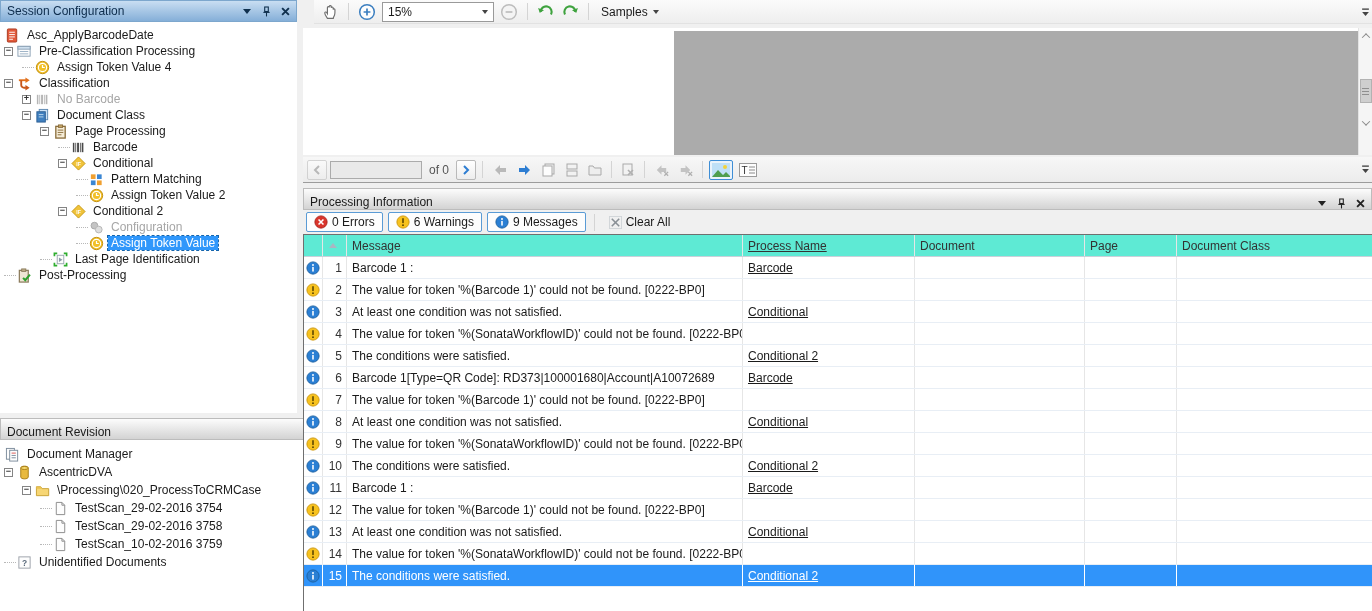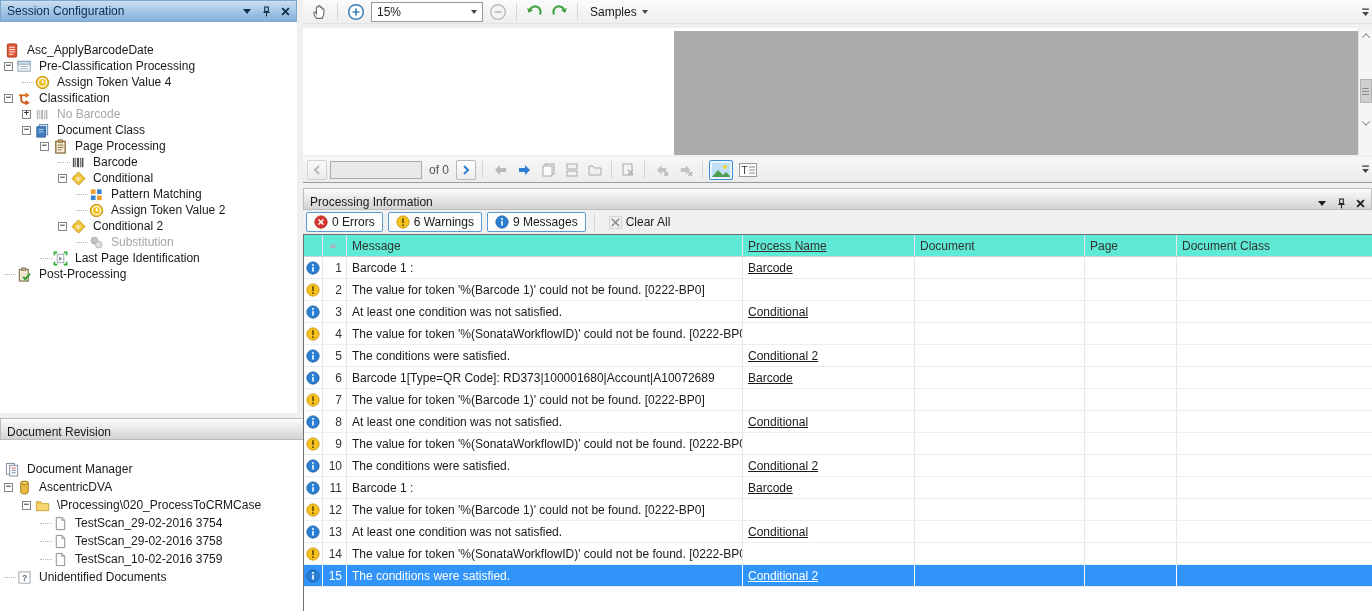--- a/index.html
+++ b/index.html
@@ -29,21 +29,21 @@
   .panel-title.inactive{
     background:linear-gradient(#fcfcfc,#d3d3d3);
     border:1px solid #bcbcbc;
     color:#1a1a1a;
     align-items:flex-end;
   }
   .title-btns{ margin-left:auto; display:flex; align-items:center; gap:7px; }
   .tbtn{ display:inline-flex; align-items:center; justify-content:center; width:12px; height:12px; }
 
   
-  .tree{ background:#fff; flex:1; padding-top:20px; overflow:hidden; }
+  .tree{ background:#fff; flex:1; padding-top:5px; overflow:hidden; }
   .tree-row{ display:flex; align-items:center; height:16px; white-space:nowrap; }
   #revision-tree .tree-row{ height:18px; }
   .tree-label{ padding:0 3px; }
   .tree-row.dis{ color:#a6a6a6; }
   .tree-row.sel .tree-label{ background:#3097fb; color:#fff; outline:1px dashed #13ergba; outline:1px dashed #1565ad; }
   .exp{
     width:9px; height:9px; flex:none;
     border:1px solid #848484; background:#fff;
     font:bold 9px/7px "Liberation Mono", monospace;
     text-align:center; color:#333; margin-right:3px;
@@ -52,21 +52,21 @@
   .ico{ width:15px; height:15px; flex:none; margin:0 4px 0 1px; }
   .ico svg{ width:100%; height:100%; }
 
   #session-panel{ position:absolute; left:0; top:0; width:297px; height:413px; display:flex; flex-direction:column; }
   #revision-panel{ position:absolute; left:0; top:418px; width:357px; height:193px; display:flex; flex-direction:column; }
 
   
   #right{ position:absolute; left:303px; top:0; width:1069px; height:611px; }
 
   #top-toolbar{
-    position:absolute; left:0; top:0; right:0; height:24px;
+    position:absolute; left:11px; top:0; right:0; height:24px;
     background:linear-gradient(#fbfbfb,#eeeeee);
     border-bottom:1px solid #e2e2e2;
     display:flex; align-items:center; gap:4px; padding-left:6px;
   }
   .tb-sep{ width:1px; height:17px; background:#d4d4d4; margin:0 3px; flex:none; }
   .flatbtn{ display:flex; align-items:center; justify-content:center; padding:2px; border-radius:2px; }
   .combo{
     width:112px; height:20px; border:1px solid #9a9a9a; background:#fff;
     display:flex; align-items:center; padding-left:5px;
   }
@@ -337,21 +337,33 @@
       </div>
       <div class="tree-row dis">
         <span style="width:76px;flex:none;"></span>
         <span class="slot"></span>
         <span class="ico">
           <svg viewBox="0 0 16 16">
             <circle cx="5.8" cy="6" r="3.6" fill="#c4c4c4" stroke="#a8a8a8"></circle>
             <circle cx="10.4" cy="10.2" r="3.6" fill="#dedede" stroke="#b4b4b4"></circle>
           </svg>
         </span>
-        <span class="tree-label">Substitution</span>
+        <span class="tree-label">Configuration</span>
+      </div>
+      <div class="tree-row sel">
+        <span style="width:76px;flex:none;"></span>
+        <span class="slot"></span>
+        <span class="ico">
+          <svg viewBox="0 0 16 16">
+            <circle cx="8" cy="8" r="6.6" fill="#f2c027" stroke="#c08d10"></circle>
+            <circle cx="8" cy="8" r="4.4" fill="none" stroke="#ffffff" stroke-width="1.2"></circle>
+            <path d="M8 5.2V8h2.4" fill="none" stroke="#ffffff" stroke-width="1.3"></path>
+          </svg>
+        </span>
+        <span class="tree-label">Assign Token Value</span>
       </div>
       <div class="tree-row">
         <span style="width:40px;flex:none;"></span>
         <span class="slot"></span>
         <span class="ico">
           <svg viewBox="0 0 16 16">
             <rect x="4.5" y="3.5" width="7" height="9" fill="#fdfdfd" stroke="#9aa6b0"></rect>
             <path d="M6.3 5.8l3.8 2.4-3.8 2.4z" fill="#8a98a6"></path>
             <g stroke="#2eae2e" stroke-width="1.8" fill="none">
               <path d="M1.5 4.5v-3h3"></path>

